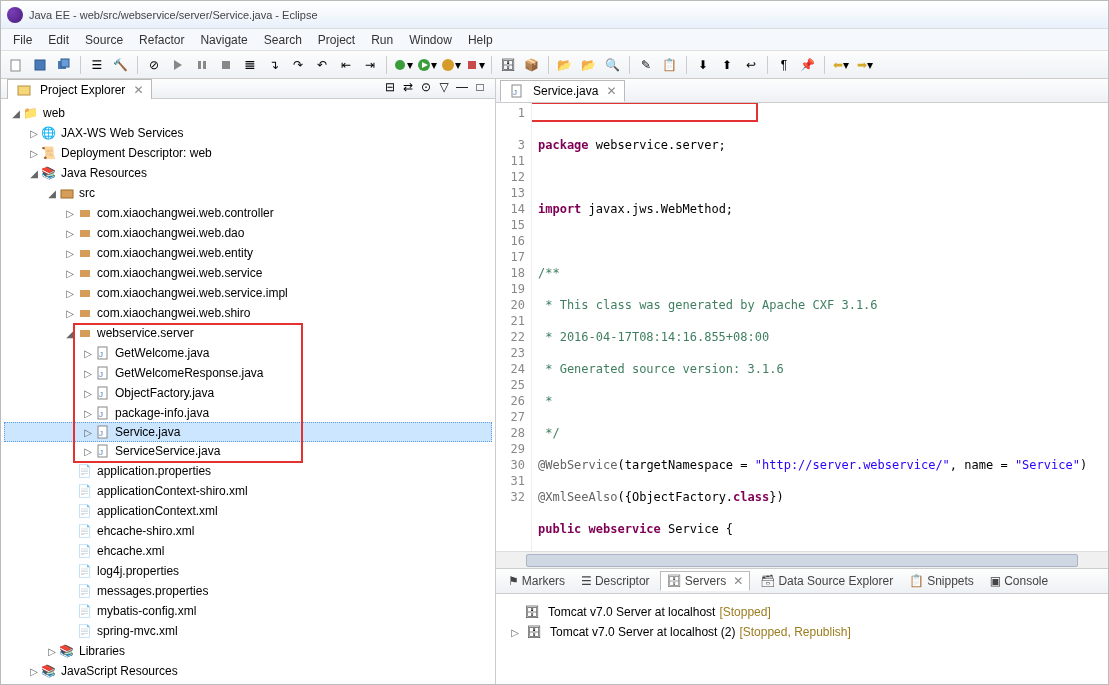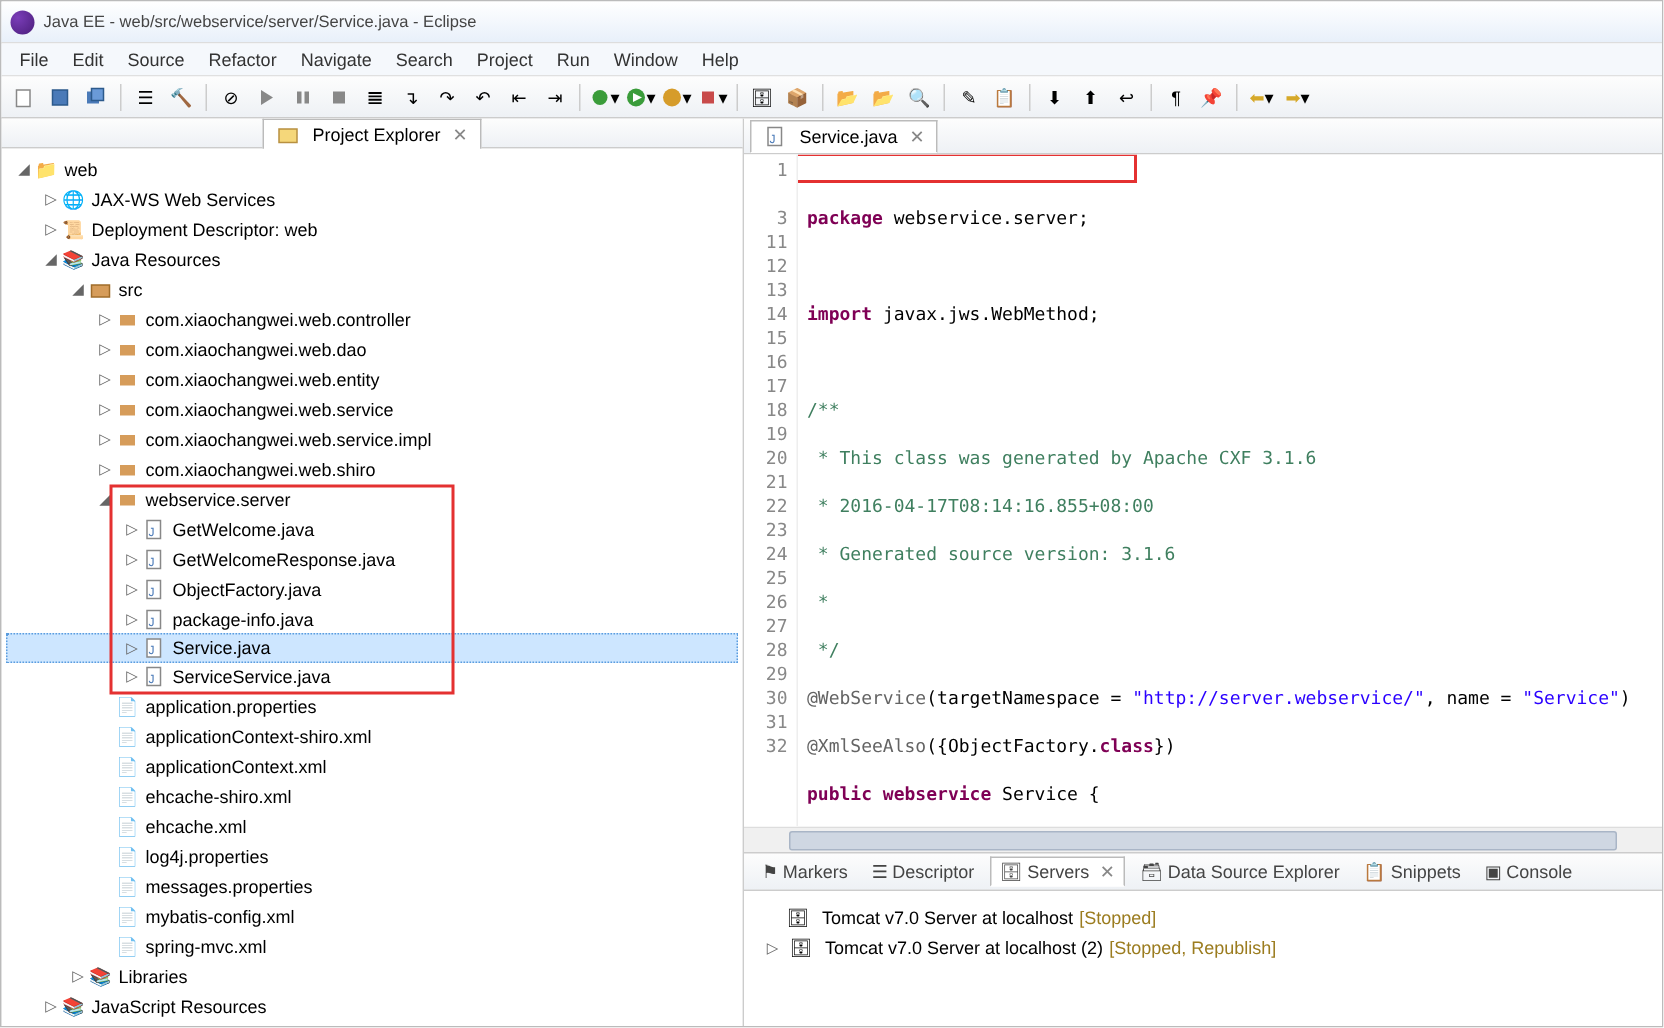--- a/index.html
+++ b/index.html
@@ -8,21 +8,21 @@
     .titlebar { height: 28px; background: linear-gradient(#fff, #e8f0fa); display: flex; align-items: center; padding: 0 6px; border-bottom: 1px solid #ddd; }
     .titlebar .icon { width: 16px; height: 16px; background: radial-gradient(circle at 30% 30%, #7a3db8, #4a1d7a); border-radius: 50%; margin-right: 6px; }
     .titlebar .title { color: #444; font-size: 11px; }
     .menubar { height: 22px; background: #f5f8fc; display: flex; align-items: center; padding: 0 4px; border-bottom: 1px solid #e0e0e0; }
     .menubar span { padding: 2px 8px; color: #333; cursor: pointer; }
     .toolbar { height: 28px; background: linear-gradient(#fdfdfd, #eef1f5); border-bottom: 1px solid #ccc; display: flex; align-items: center; padding: 0 4px; gap: 2px; }
     .toolbar .tb-btn { width: 22px; height: 22px; display: flex; align-items: center; justify-content: center; cursor: pointer; border-radius: 2px; }
     .toolbar .sep { width: 1px; height: 18px; background: #ccc; margin: 0 3px; }
     .main { flex: 1; display: flex; overflow: hidden; }
     .left-panel { width: 495px; display: flex; flex-direction: column; border-right: 1px solid #ccc; }
-    .view-tab { height: 20px; display: flex; align-items: center; padding: 0 6px; border-bottom: 1px solid #ccc; background: linear-gradient(#fdfdfd,#eef1f5); flex-direction: column; }
+    .view-tab { height: 20px; display: flex; align-items: flex-start; padding: 0 6px; border-bottom: 1px solid #ccc; background: linear-gradient(#fdfdfd,#eef1f5); }
     .view-tab .tab-active { display: flex; align-items: center; gap: 4px; padding: 2px 8px; background: #fff; border: 1px solid #bbb; border-bottom: 1px solid #fff; }
     .view-tab .spacer { flex: 1; }
     .view-tab .mini-btn { width: 16px; height: 16px; display: flex; align-items: center; justify-content: center; cursor: pointer; margin: 0 1px; }
     .tree { flex: 1; overflow: auto; padding: 4px 0 4px 4px; background: #fff; }
     .tree-row { display: flex; align-items: center; height: 20px; white-space: nowrap; cursor: pointer; padding-right: 4px; }
     .tree-row.selected { background: #cde6ff; border: 1px dotted #5a9cde; margin: -1px 3px -1px -1px; }
     .arrow { width: 14px; text-align: center; color: #666; font-size: 10px; user-select: none; }
     .ticon { width: 16px; height: 16px; margin-right: 4px; display: inline-flex; align-items: center; justify-content: center; }
     .redbox { border: 2px solid #e43131; position: absolute; pointer-events: none; }
     .right-panel { flex: 1; display: flex; flex-direction: column; overflow: hidden; }

